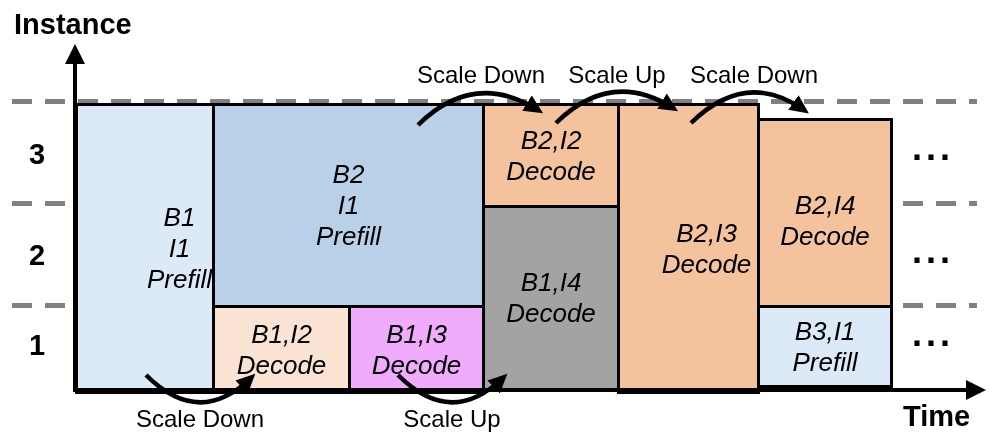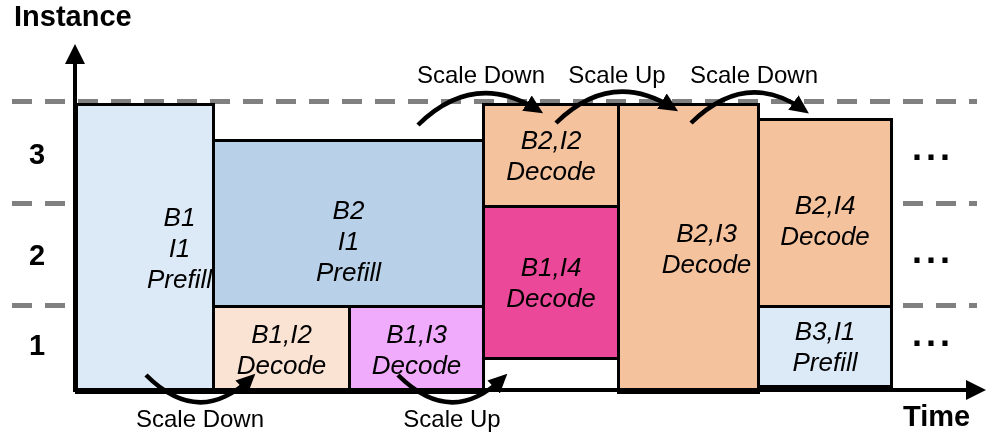--- a/index.html
+++ b/index.html
@@ -45,21 +45,21 @@
   <div class="dash" style="top:303px"></div>
 
   <div class="box" style="left: 75px; top: 103px; width: 140px; height: 291px; background-color: rgb(220, 233, 246); justify-content: flex-end;">
     <div class="box-label">
       <span>B1</span>
       <span>I1</span>
       <span>Prefill</span>
     </div>
   </div>
 
-  <div class="box" style="left: 212px; top: 103px; width: 273px; height: 205px; background-color: rgb(184, 209, 232); margin-top: 36px;">
+  <div class="box" style="left: 212px; top: 103px; width: 273px; height: 205px; background-color: rgb(184, 209, 232);">
     <div class="box-label">
       <span>B2</span>
       <span>I1</span>
       <span>Prefill</span>
     </div>
   </div>
 
   <div class="box" style="left: 212px; top: 305px; width: 139px; height: 89px; background-color: rgb(250, 227, 211);">
     <div class="box-label">
       <span>B1,I2</span>
@@ -74,21 +74,21 @@
     </div>
   </div>
 
   <div class="box" style="left: 482px; top: 103px; width: 138px; height: 105px; background-color: rgb(245, 194, 158);">
     <div class="box-label">
       <span>B2,I2</span>
       <span>Decode</span>
     </div>
   </div>
 
-  <div class="box" style="left: 482px; top: 205px; width: 138px; height: 155px; background-color: #ec4899;">
+  <div class="box" style="left: 482px; top: 205px; width: 138px; height: 186px; background-color: #a3a3a3;">
     <div class="box-label">
       <span>B1,I4</span>
       <span>Decode</span>
     </div>
   </div>
 
   <div class="box" style="left: 617px; top: 103px; width: 143px; height: 291px; background-color: rgb(245, 194, 158); padding-left: 36px;">
     <div class="box-label">
       <span>B2,I3</span>
       <span>Decode</span>
@@ -107,21 +107,21 @@
       <span>B3,I1</span>
       <span>Prefill</span>
     </div>
   </div>
 
   <div class="y-axis-line"></div>
   <div class="y-arrowhead"></div>
   <div class="x-axis-line"></div>
   <div class="x-arrowhead"></div>
 
-  <div class="axis-title" style="left:14px;top:0">Instance</div>
+  <div class="axis-title" style="left:14px;top:8px">Instance</div>
   <div class="axis-title" style="left:903px;top:400px">Time</div>
 
   <div class="tick" style="left:22px;top:138px">3</div>
   <div class="tick" style="left:22px;top:239px">2</div>
   <div class="tick" style="left:22px;top:329px">1</div>
 
   <div class="ellipsis" style="top:127px">...</div>
   <div class="ellipsis" style="top:230px">...</div>
   <div class="ellipsis" style="top:313px">...</div>
 

